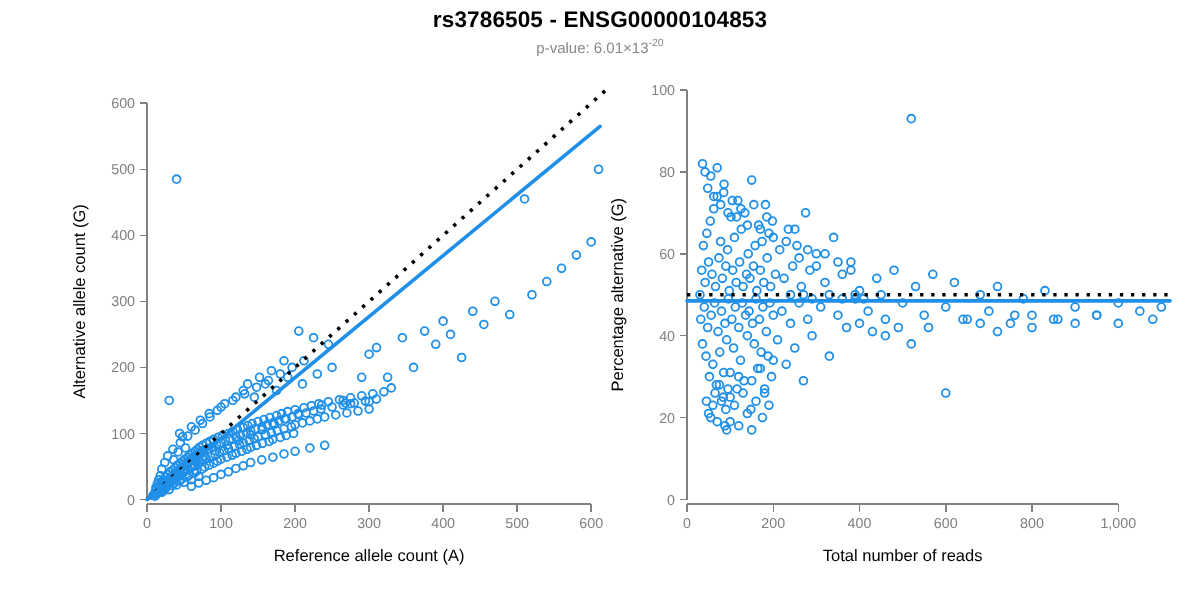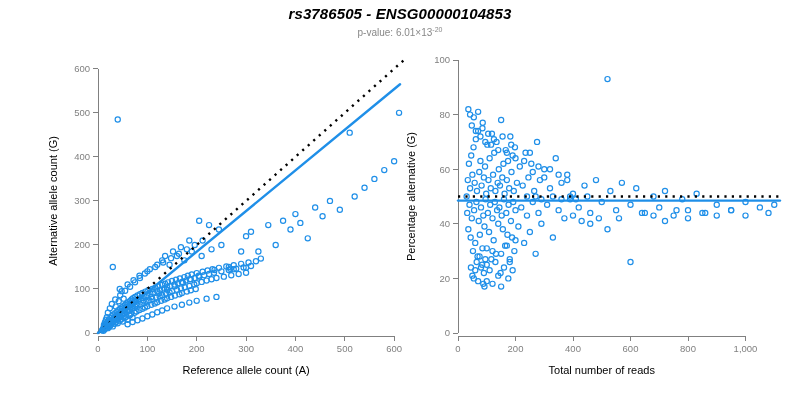--- a/index.html
+++ b/index.html
@@ -18,21 +18,20 @@
   #plot-title {
     position: absolute;
     left: 0;
     top: 5px;
     width: 800px;
     text-align: center;
     font-size: 15px;
     font-weight: bold;
     color: #000000;
     letter-spacing: 0.1px;
-    font-style: italic;
   }
   #plot-subtitle {
     position: absolute;
     left: 0;
     top: 27px;
     width: 800px;
     text-align: center;
     font-size: 10px;
     color: #888888;
   }

